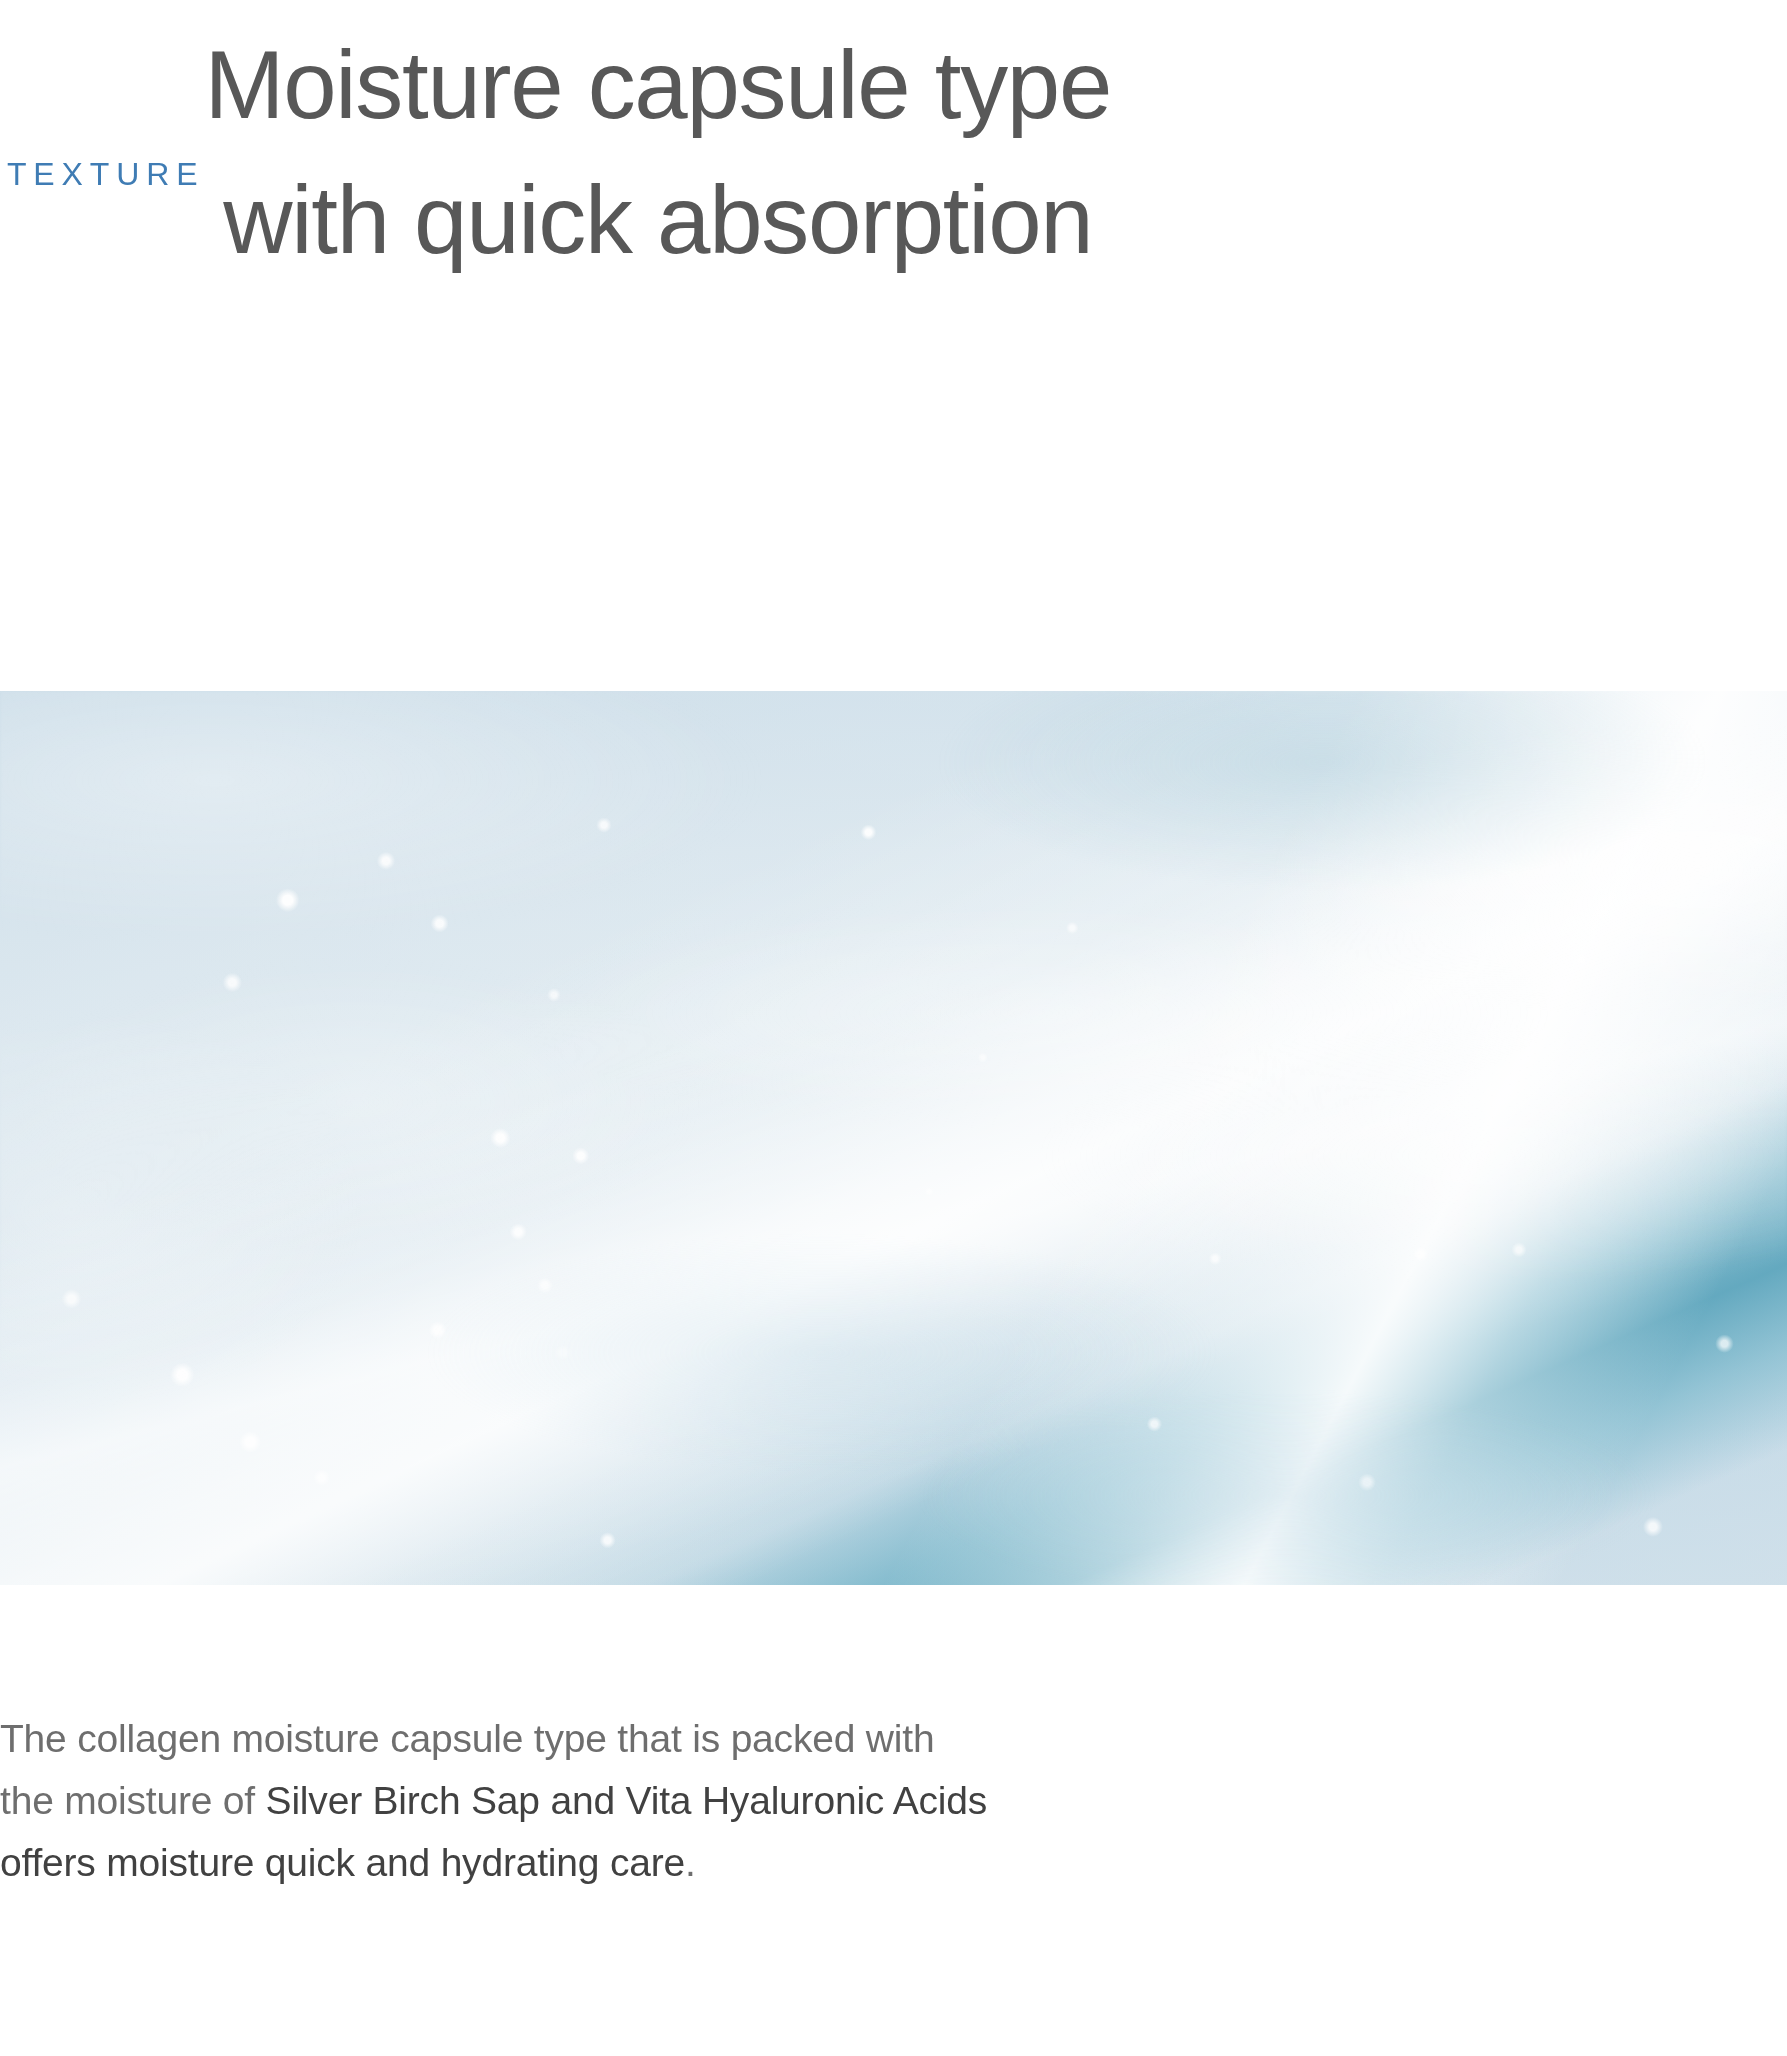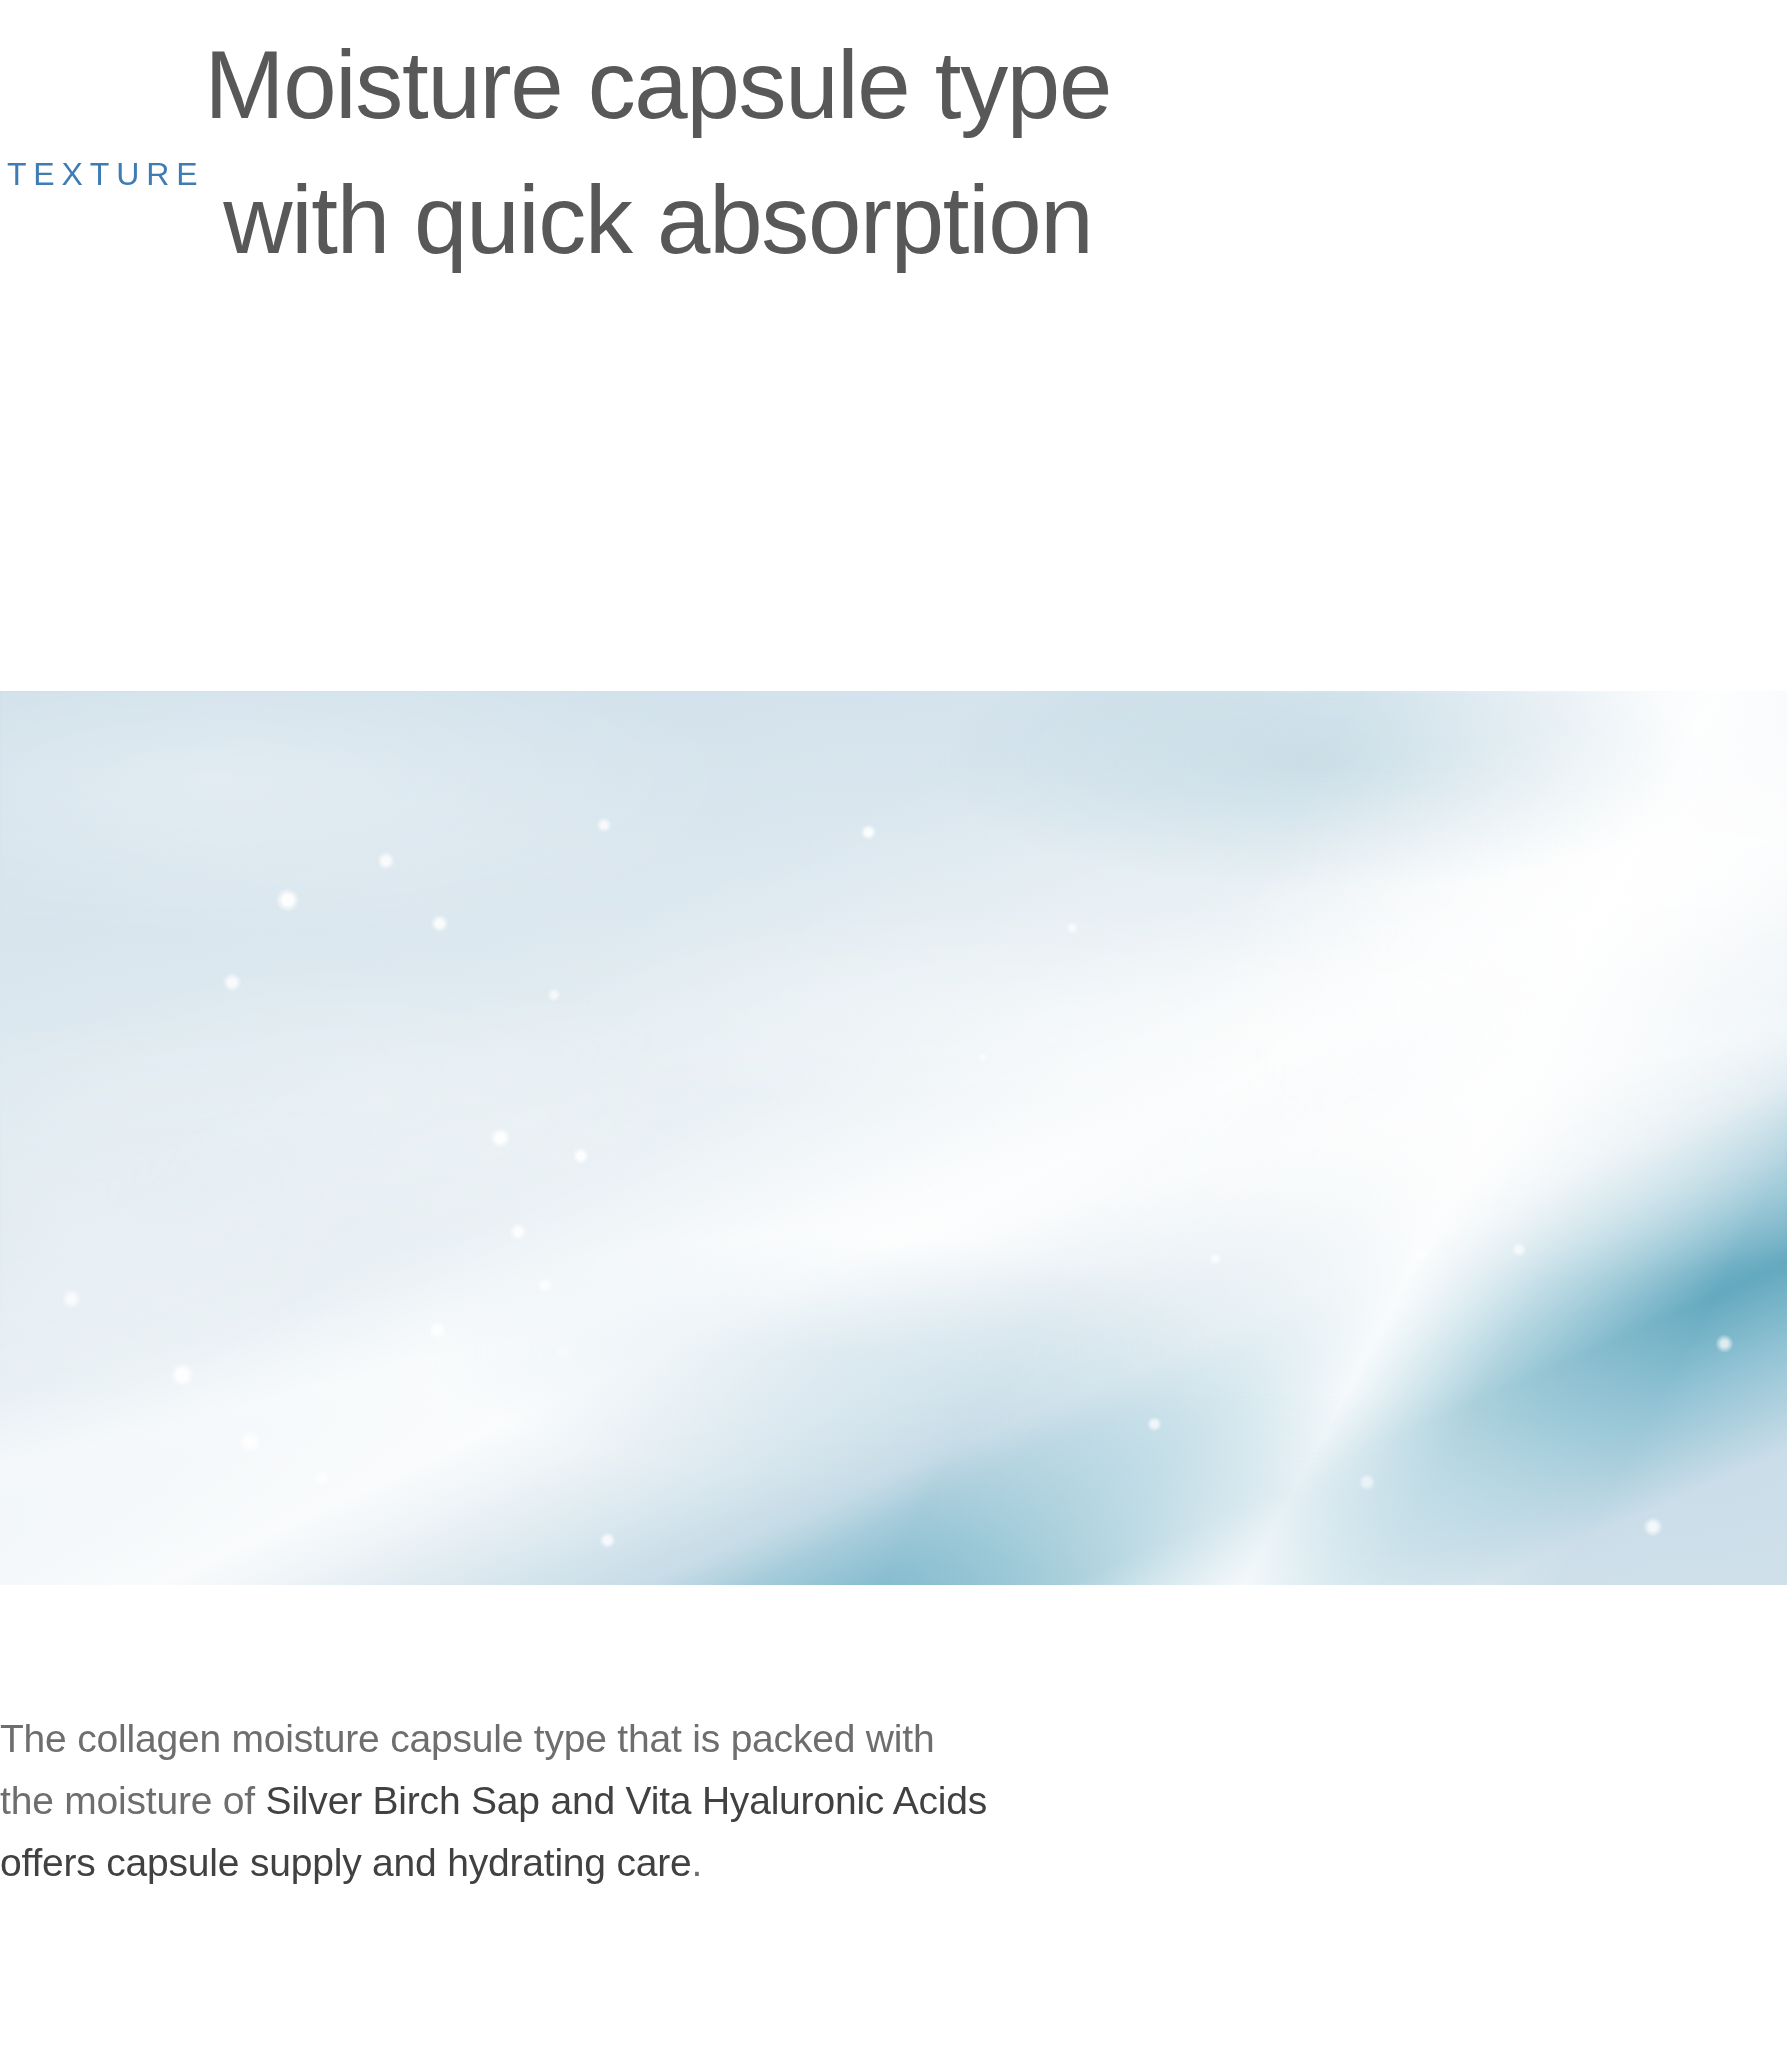--- a/index.html
+++ b/index.html
@@ -226,18 +226,18 @@
   </div>
 
   <div class="caption-wrap">
     <div class="caption-line">
       <span>The collagen moisture capsule type that is packed with</span>
     </div>
     <div class="caption-line">
       <span>the moisture of </span><span class="strong">Silver Birch Sap and Vita Hyaluronic Acids</span>
     </div>
     <div class="caption-line">
-      <span class="strong">offers capsule supply and hydrating care</span><span class="period">.</span>
+      <span class="strong">offers moisture quick and hydrating care</span><span class="period">.</span>
     </div>
   </div>
 
 </div>
 
 
 </body></html>

